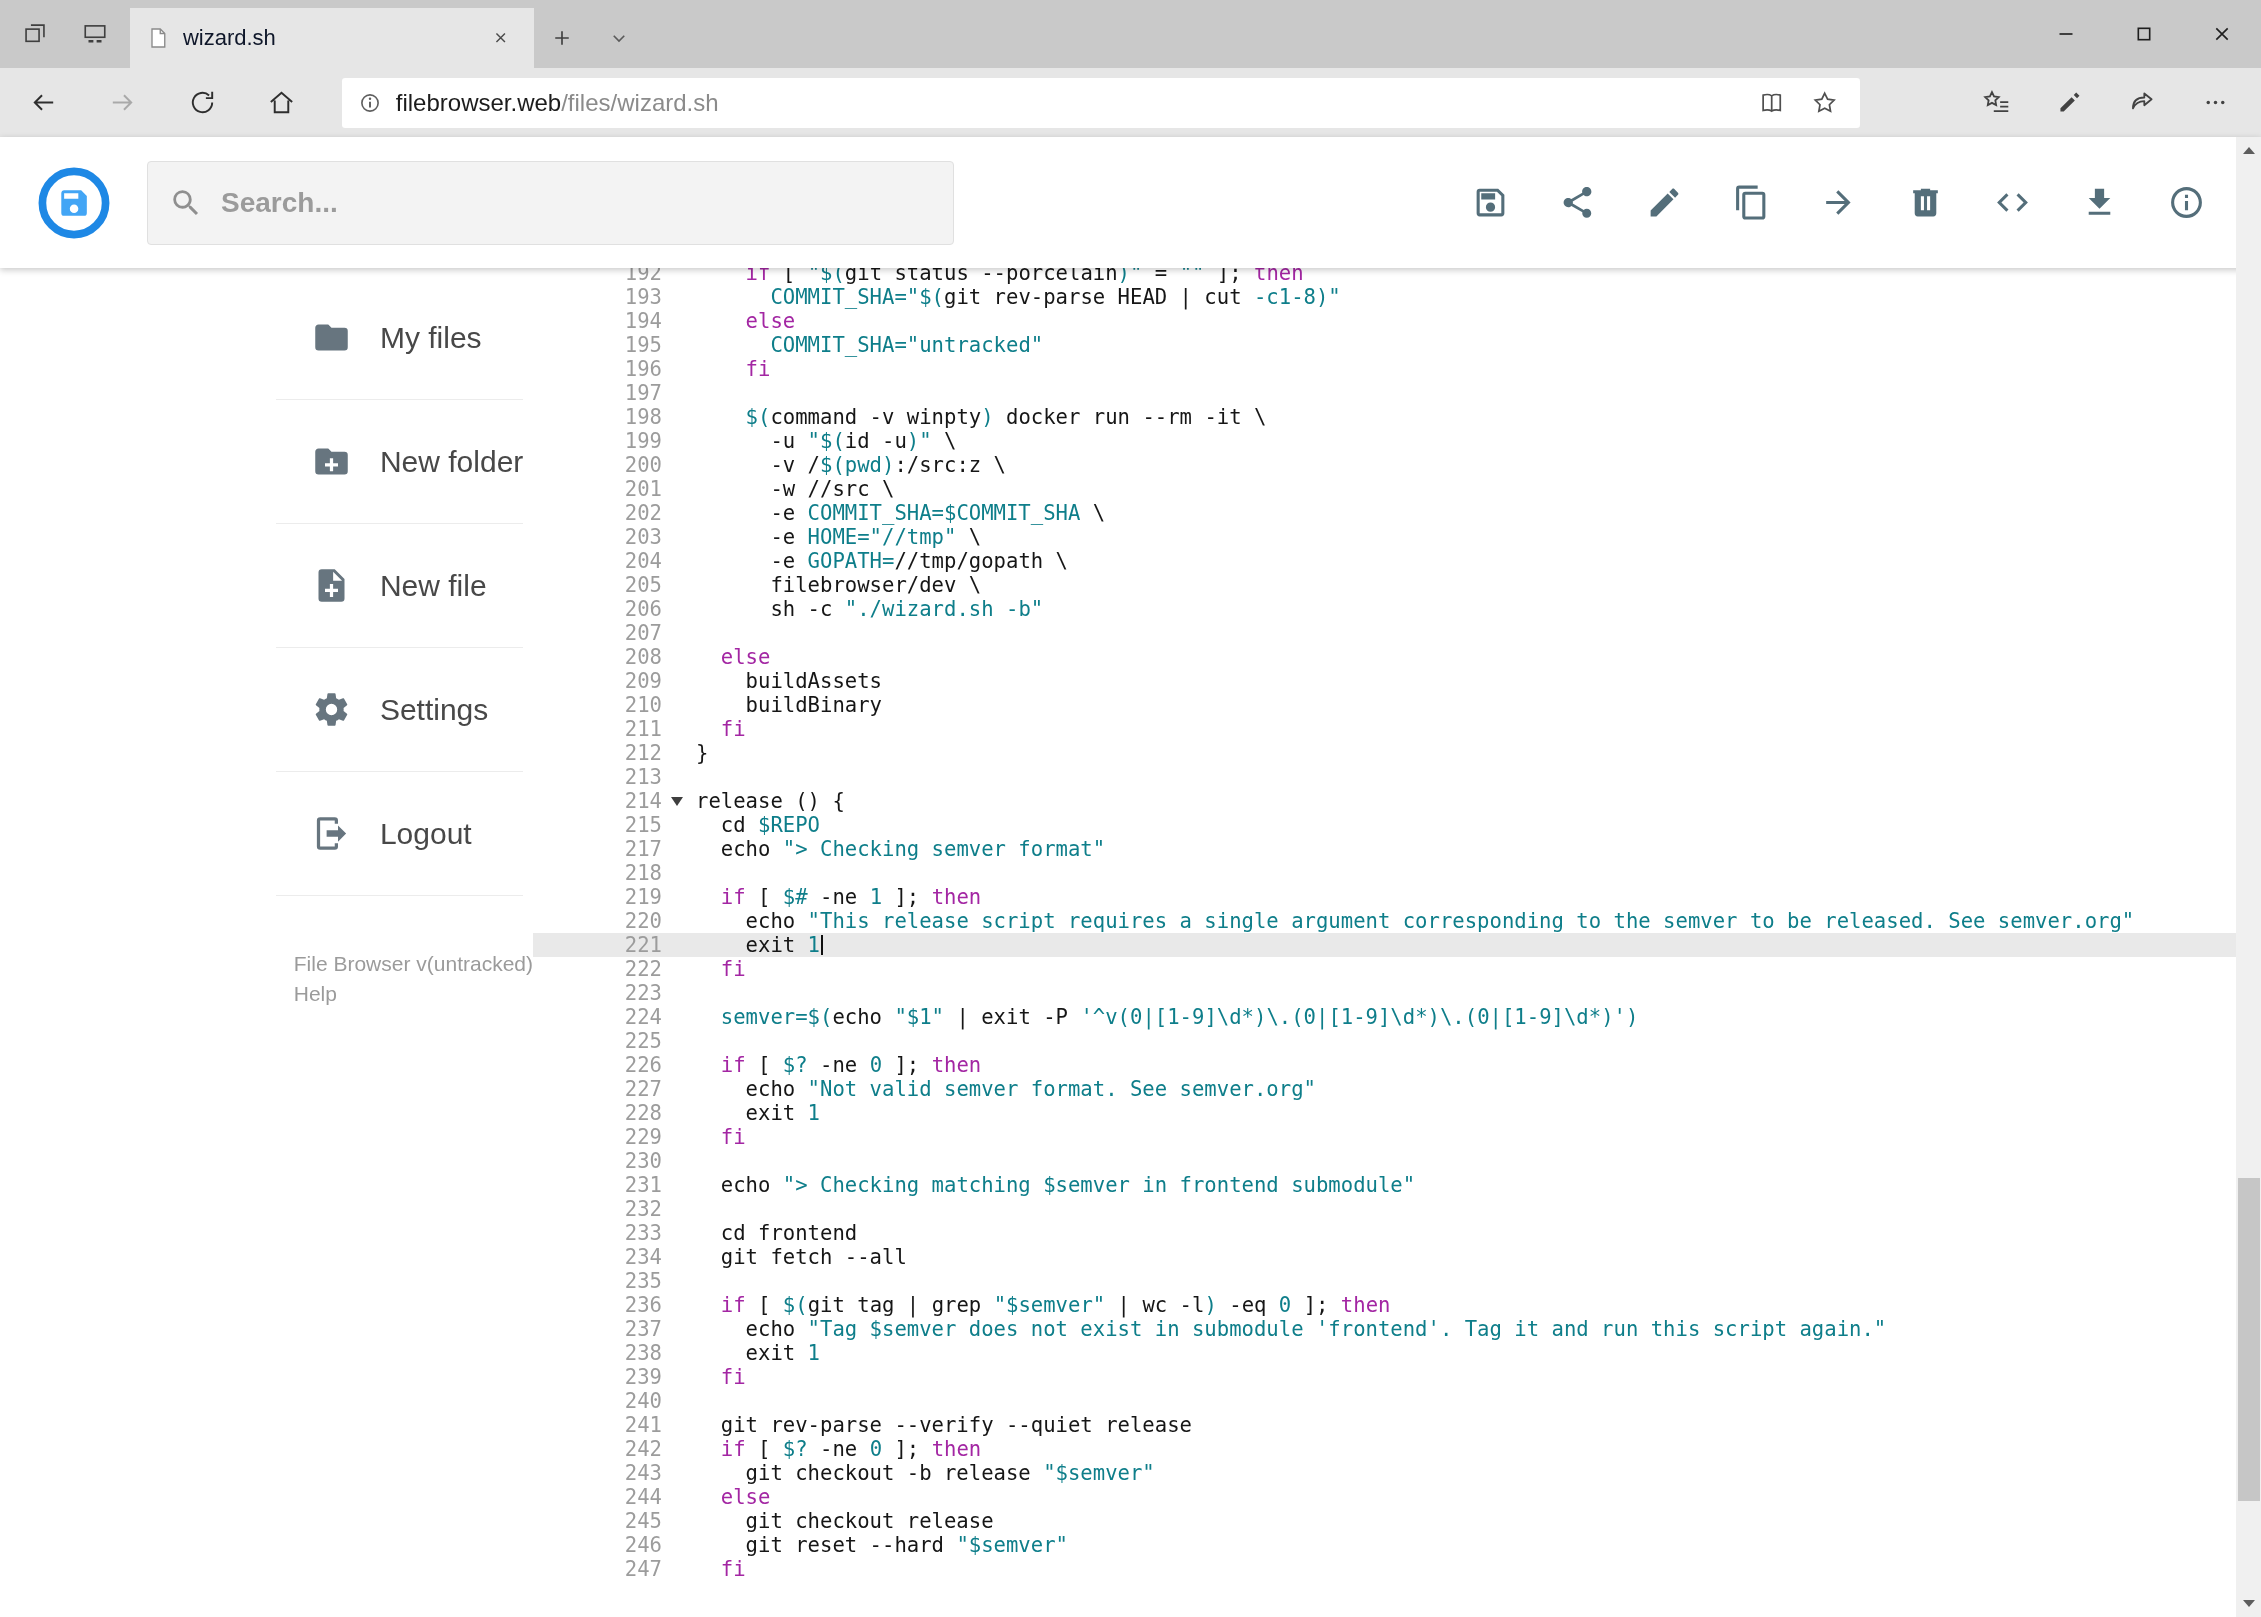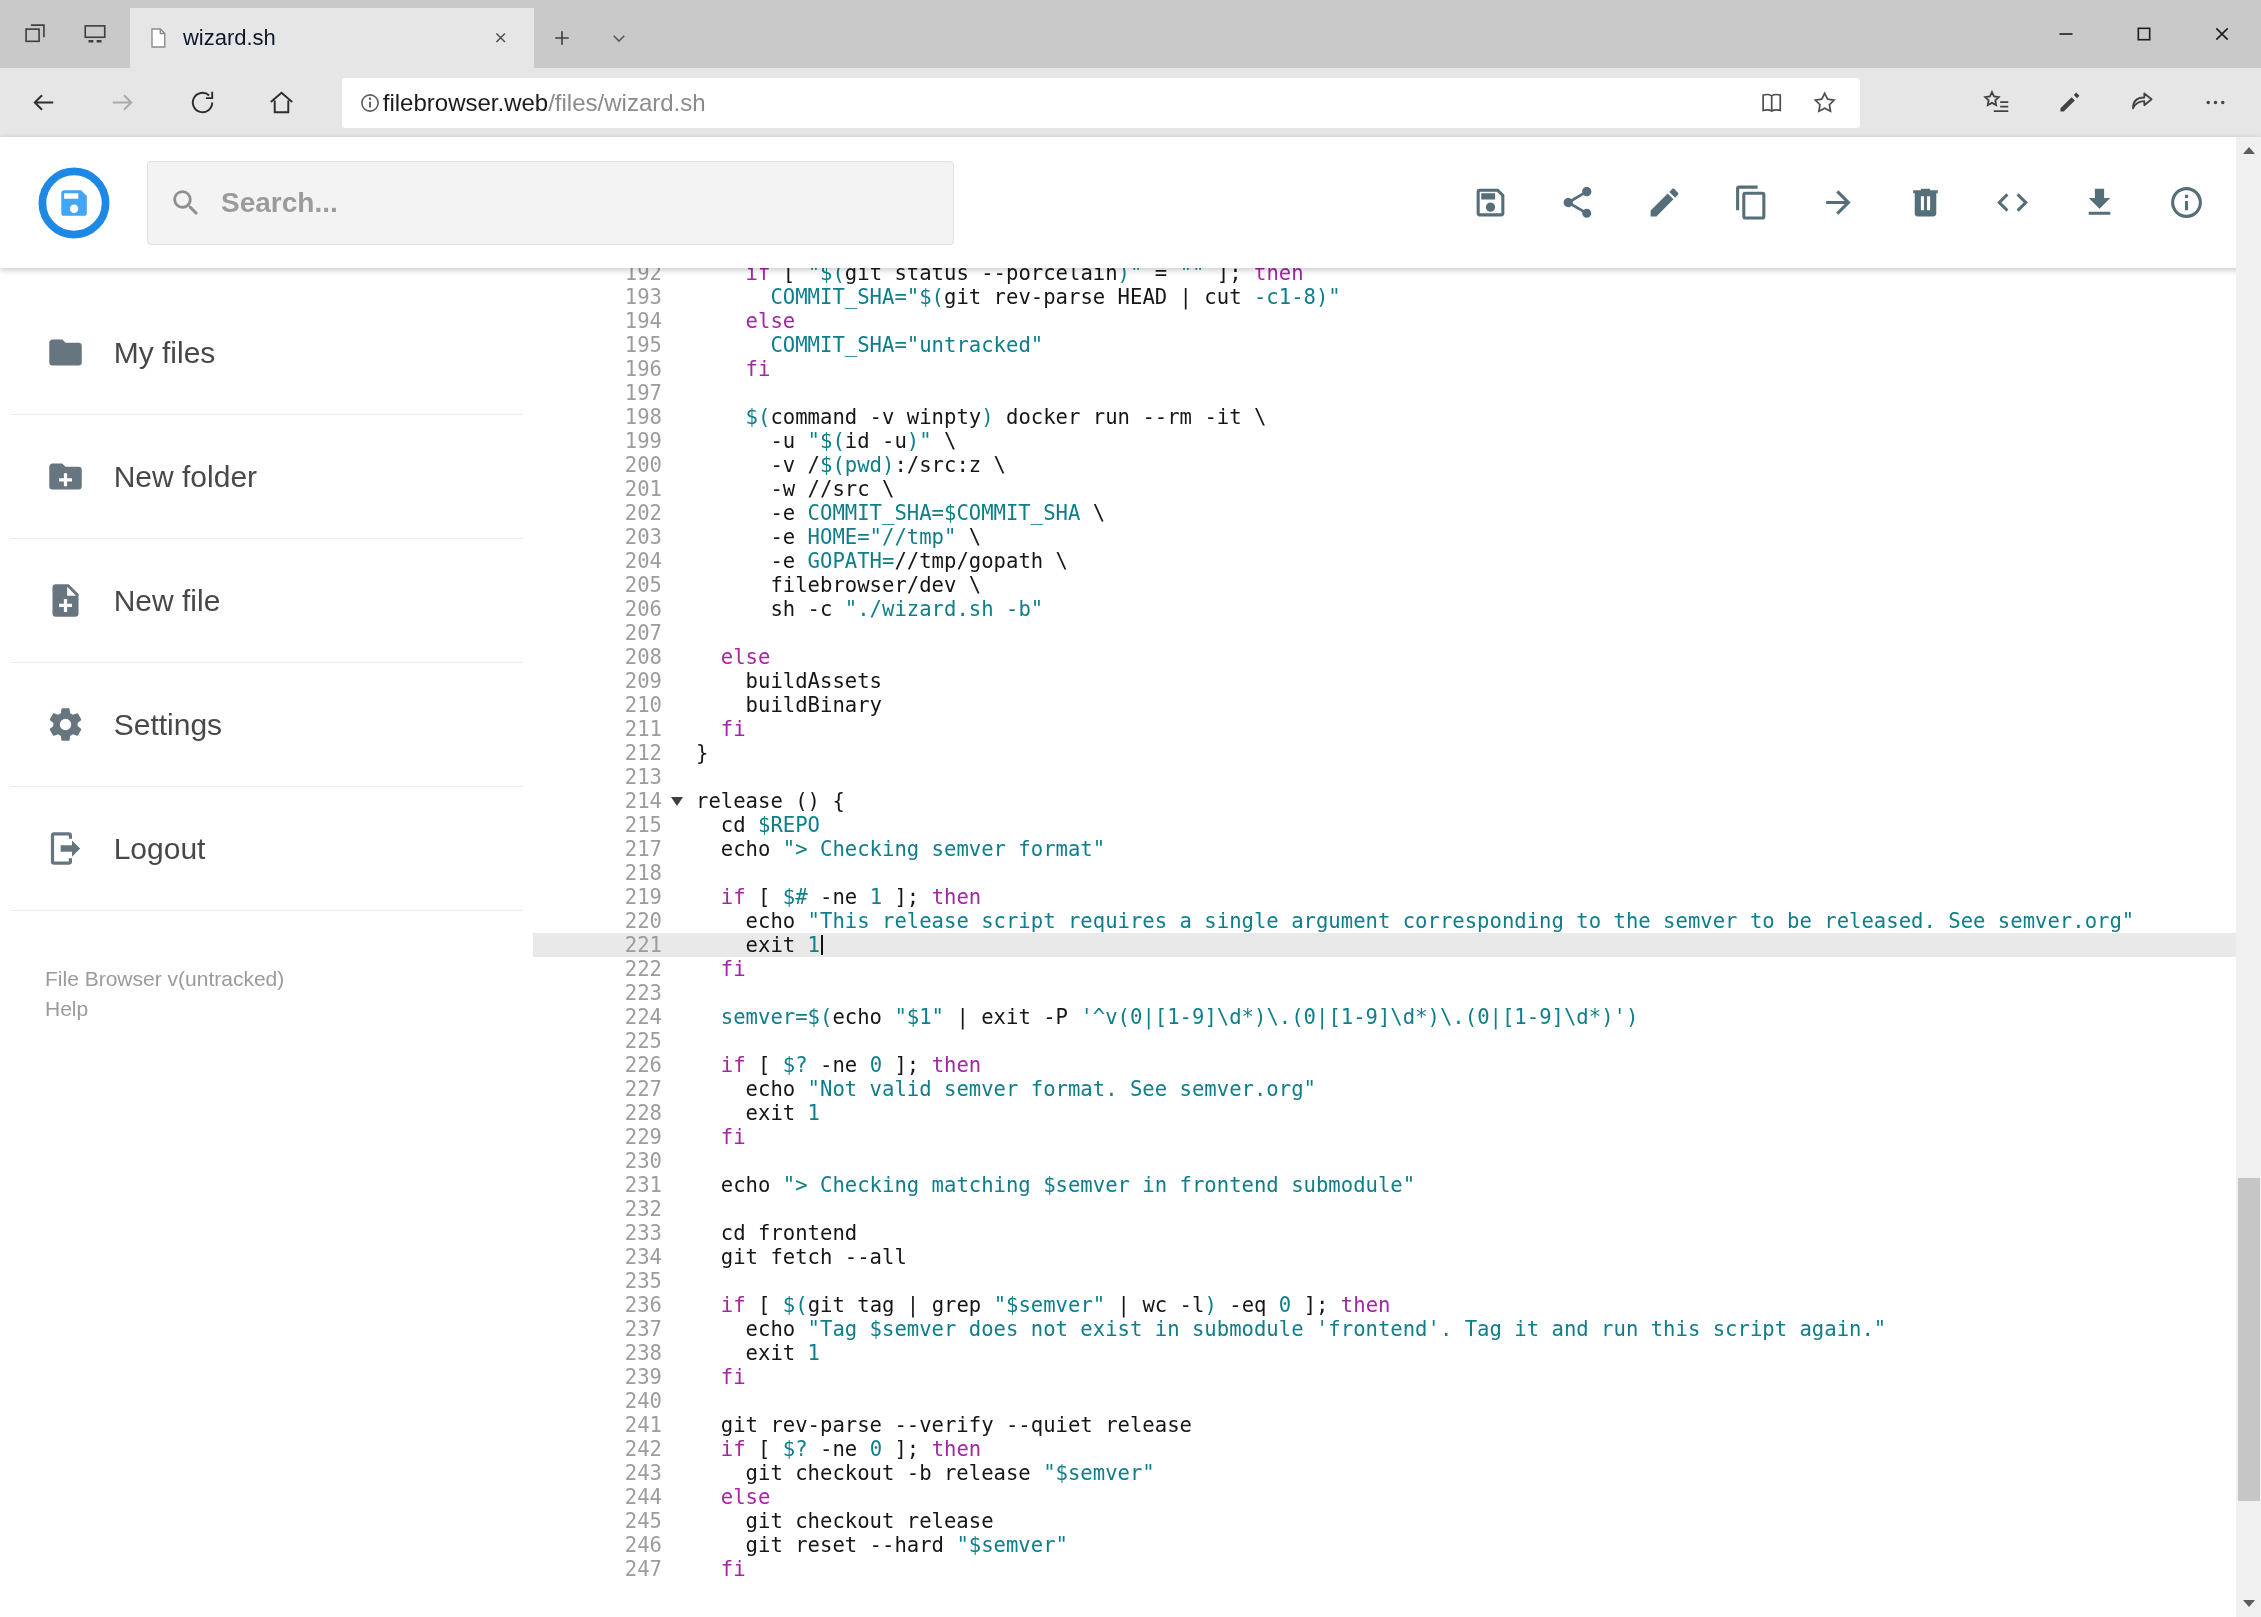--- a/index.html
+++ b/index.html
@@ -21,21 +21,21 @@
   .tab-chevron svg { width:24px; height:24px; color:#5a5a5a; }
   .win-controls { margin-left:auto; display:flex; }
   .win-btn { width:78px; height:68px; display:flex; align-items:center; justify-content:center; color:#1f1f1f; }
   .win-btn svg { width:26px; height:26px; }
 
   .addressbar { height:69px; background:#e6e6e6; display:flex; align-items:center; padding:0 14.5px; }
   .nav-group { display:flex; gap:22.6px; margin-right:32px; }
   .nav-btn { width:57px; height:57px; display:flex; align-items:center; justify-content:center; color:#2e2e2e; }
   .nav-btn svg { width:31px; height:31px; }
   .nav-btn.disabled { color:#a9a9a9; }
-  .urlbox { width:1518px; height:50px; background:#fff; border-radius:3.2px; display:flex; align-items:center; padding:0 14.5px; }
+  .urlbox { width:1518px; height:50px; background:#fff; border-radius:3.2px; display:flex; align-items:center; padding:0 14.5px; gap:13px; }
   .url-info { color:#5f5f5f; display:flex; }
   .url-info svg { width:26px; height:26px; }
   .url-text { font-size:24px; white-space:nowrap; }
   .url-domain { color:#1c1c1c; }
   .url-path { color:#8b8b8b; }
   .url-actions { margin-left:auto; display:flex; gap:11.3px; color:#4f4f4f; }
   .url-action { width:42px; height:42px; display:flex; align-items:center; justify-content:center; }
   .url-action svg { width:27.4px; height:27.4px; }
   .browser-actions { margin-left:auto; display:flex; gap:21px; padding-right:4.8px; color:#424242; }
   .ba-btn { width:52px; height:52px; display:flex; align-items:center; justify-content:center; }
@@ -50,21 +50,21 @@
   .search-ic svg { width:34px; height:34px; }
   .search-input { border:none; outline:none; background:transparent; font-size:28px; color:#333; flex:1; font-family:inherit;font-weight:bold; }
   .search-input::placeholder { color:#9b9b9b; opacity:1; }
   .header-toolbar { margin-left:auto; display:flex; gap:18px; }
   .tb-btn { width:69px; height:69px; border:none; background:transparent; display:flex; align-items:center; justify-content:center; cursor:pointer; }
   .tb-ic { color:#546e7a; display:flex; }
   .tb-ic svg { width:37px; height:37px; display:block; }
 
   
   .app-body { display:flex; height:1349px; background:#fff; }
-  .sidebar { width:533px; flex:none; padding-top:23px; display:flex; flex-direction:column; }
+  .sidebar { width:533px; flex:none; padding-top:8px; display:flex; flex-direction:column;align-items:flex-end; }
   .sb-item { height:124px; margin:0 9.7px; padding-left:36px; display:flex; align-items:center; gap:29px; border-bottom:1.6px solid #ececec; cursor:pointer; }
   .sb-ic { color:#67757f; display:flex; }
   .sb-ic svg { width:39px; height:39px; }
   .sb-label { font-size:30px; color:#484848; }
   .sb-footer { margin:53px 0 0 45px; font-size:21px; color:#9b9b9b; line-height:1.45; }
 
   
   .editor { flex:1; min-width:0; font-family:"DejaVu Sans Mono","Liberation Mono",monospace; font-size:20.6px; overflow:hidden; }
   .code-row { display:flex; height:24px; line-height:24px; white-space:pre; }
   .code-row:first-child { margin-top:-7.3px; }

